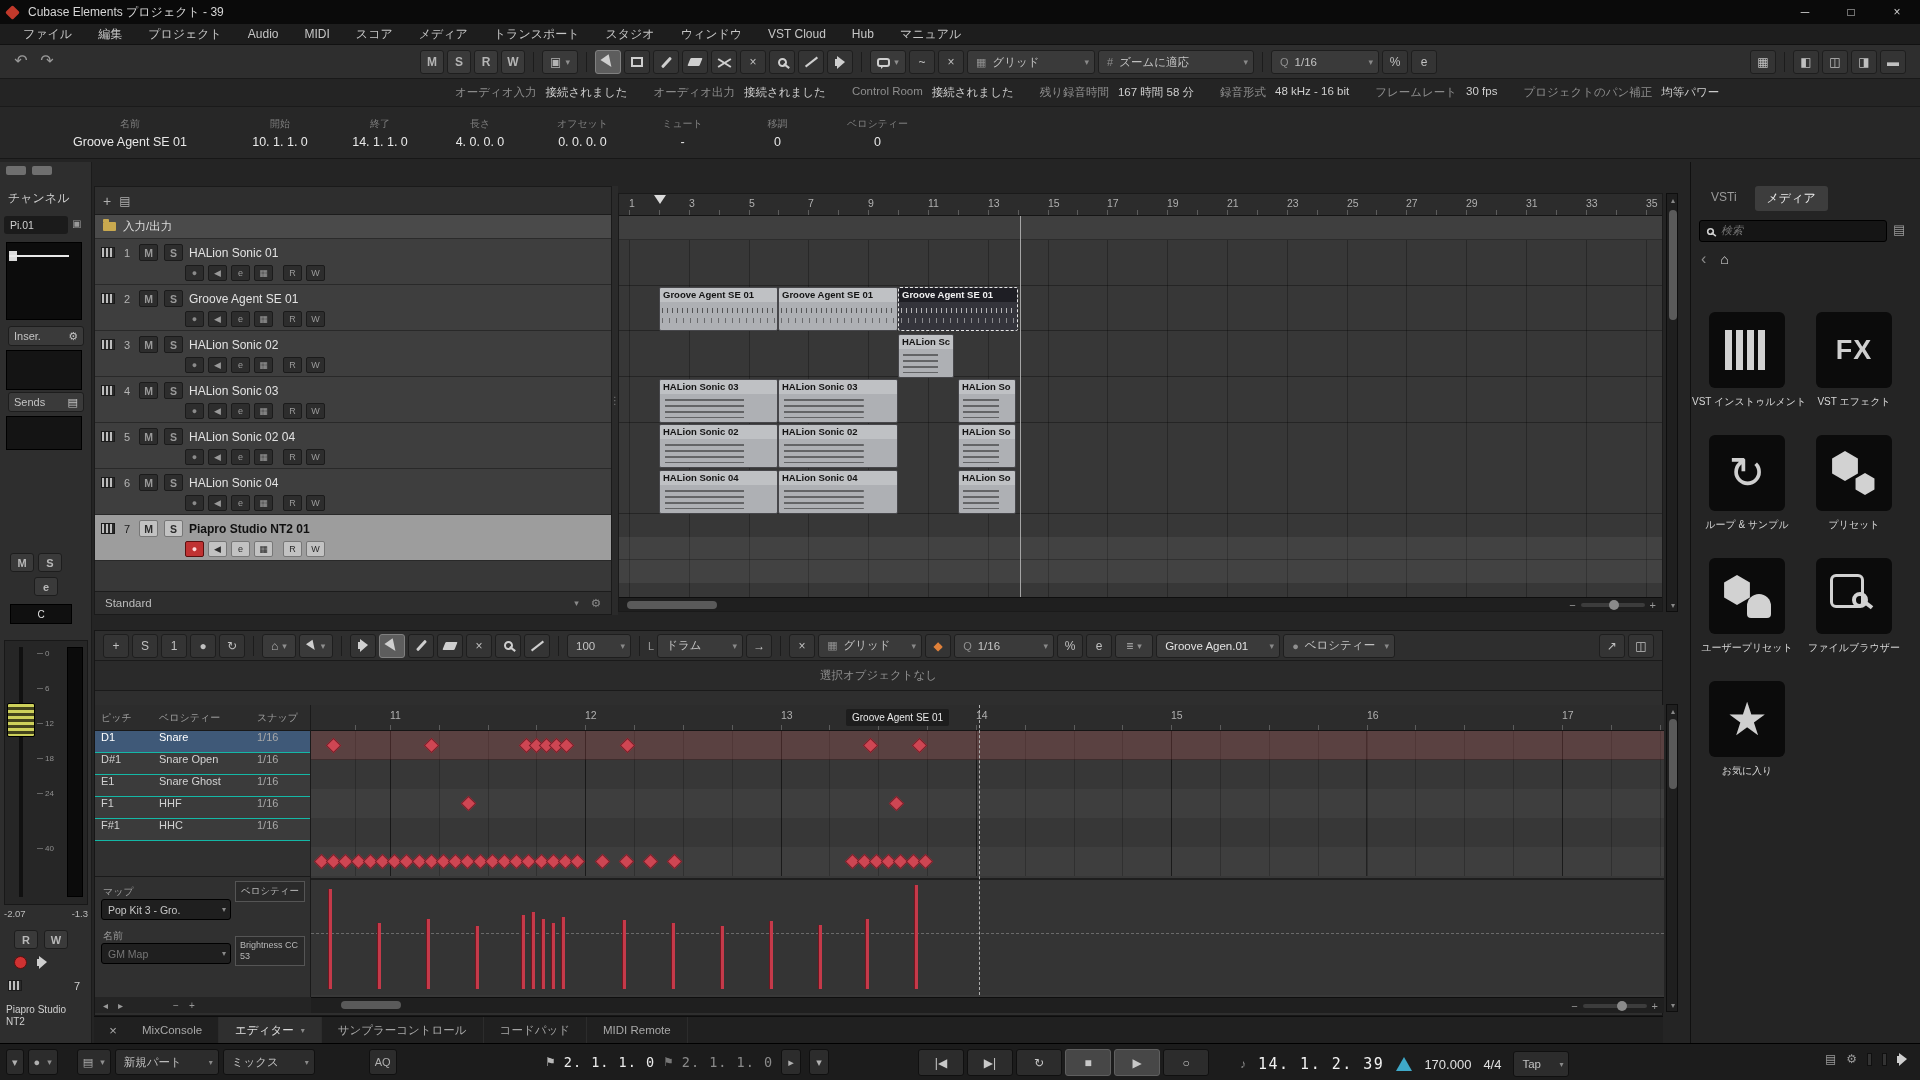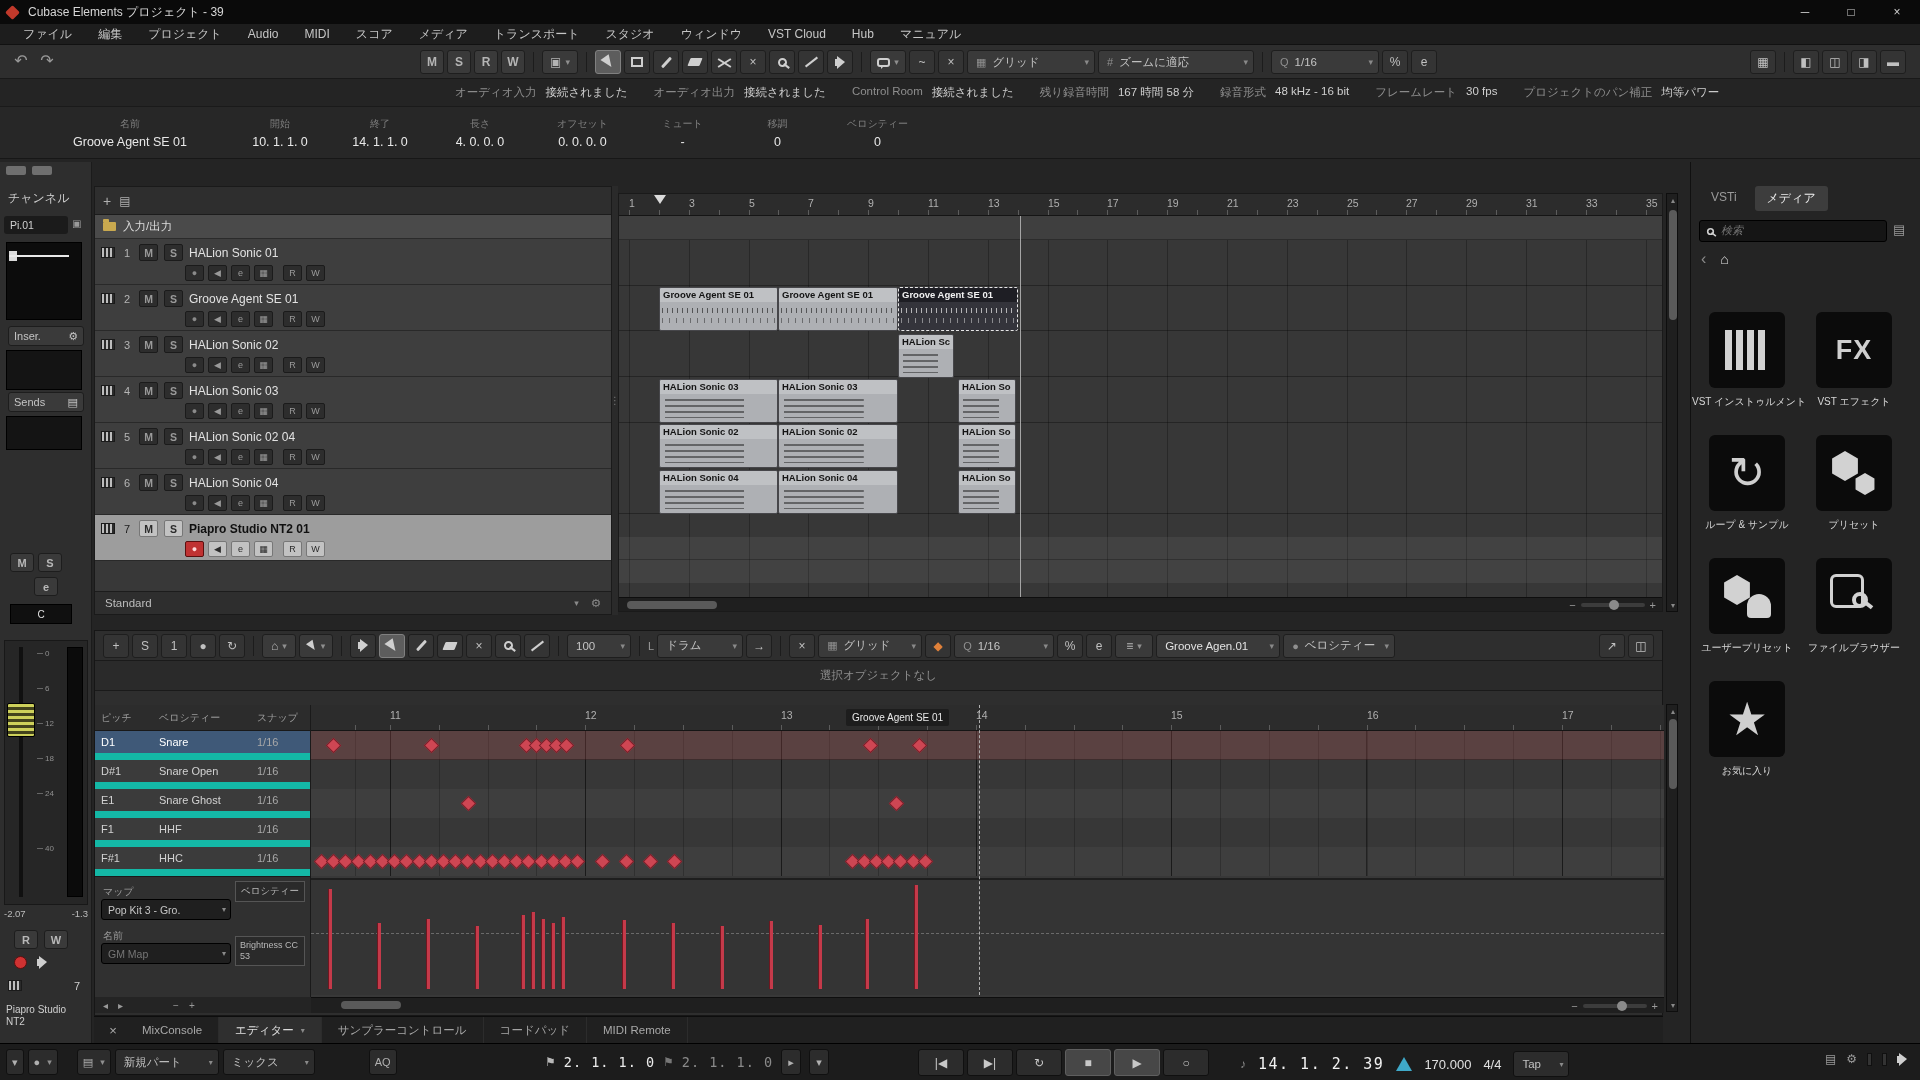--- a/index.html
+++ b/index.html
@@ -131,21 +131,21 @@
 .varrow{position:absolute;left:0;width:12px;height:12px;color:#888;font-size:8px;display:flex;align-items:center;justify-content:center}
 
 #lowerzone{position:absolute;left:94px;top:630px;width:1569px;height:386px;background:#2e2e2e;border:1px solid #161616}
 .ed-toolbar{position:absolute;left:0;top:0;width:100%;height:30px;background:#2e2e2e;border-bottom:1px solid #1a1a1a;display:flex;align-items:center;gap:3px;padding-left:8px}
 .ed-status{position:absolute;left:0;top:30px;width:100%;height:30px;background:#2a2a2a;border-bottom:1px solid #1a1a1a;display:flex;align-items:center;justify-content:center;color:#8f8f8f;font-size:11.5px}
 .ed-left{position:absolute;left:0;top:74px;width:216px;height:308px;background:#303030;border-right:1px solid #1a1a1a}
 .ed-cols{position:absolute;left:0;top:0;width:100%;height:26px;background:#2c2c2c;border-bottom:1px solid #191919;display:flex;font-size:10px;color:#9c9c9c;align-items:center}
 .ed-cols span{padding-left:6px}
 .c1{width:58px}.c2{width:98px}.c3{width:52px}
 .ed-rows{position:absolute;left:0;top:26px;width:100%}
-.ed-row{height:29px;display:flex;align-items:center;background:#3b3b3b;border-bottom:7px solid #14b8a6;font-size:11px;color:#d2d2d2}
+.ed-row{height:22px;display:flex;align-items:flex-start;background:#3b3b3b;border-bottom:1px solid #14b8a6;font-size:11px;color:#d2d2d2}
 .ed-row[data-state="selected"]{background:#3f5978;color:#fff}
 .ed-row span{padding-left:6px;overflow:hidden;white-space:nowrap}
 .ed-row .c3{color:#a8a8a8}
 .map-area{position:absolute;left:0;top:171px;width:100%;height:121px;background:#303030;border-top:1px solid #1a1a1a}
 .map-lab{position:absolute;font-size:10px;color:#9a9a9a}
 .map-dd{position:absolute;left:6px;width:130px;height:21px;background:#1f1f1f;border:1px solid #000;border-radius:3px;color:#c6c6c6;font-size:10.5px;display:flex;align-items:center;padding:0 14px 0 6px;white-space:nowrap}
 .map-dd:after{content:"▾";position:absolute;right:4px;color:#8a8a8a;font-size:8px}
 .map-dd.dis{color:#767676}
 .vel-box{position:absolute;left:140px;top:4px;width:70px;height:21px;border:1px solid #555;background:#2a2a2a;color:#b8b8b8;font-size:9.5px;display:flex;align-items:center;justify-content:center}
 .cc-box{position:absolute;left:140px;top:59px;width:70px;height:30px;border:1px solid #555;background:#2a2a2a;color:#b8b8b8;font-size:9px;line-height:11px;display:flex;align-items:center;justify-content:center;text-align:left;padding-left:4px}

